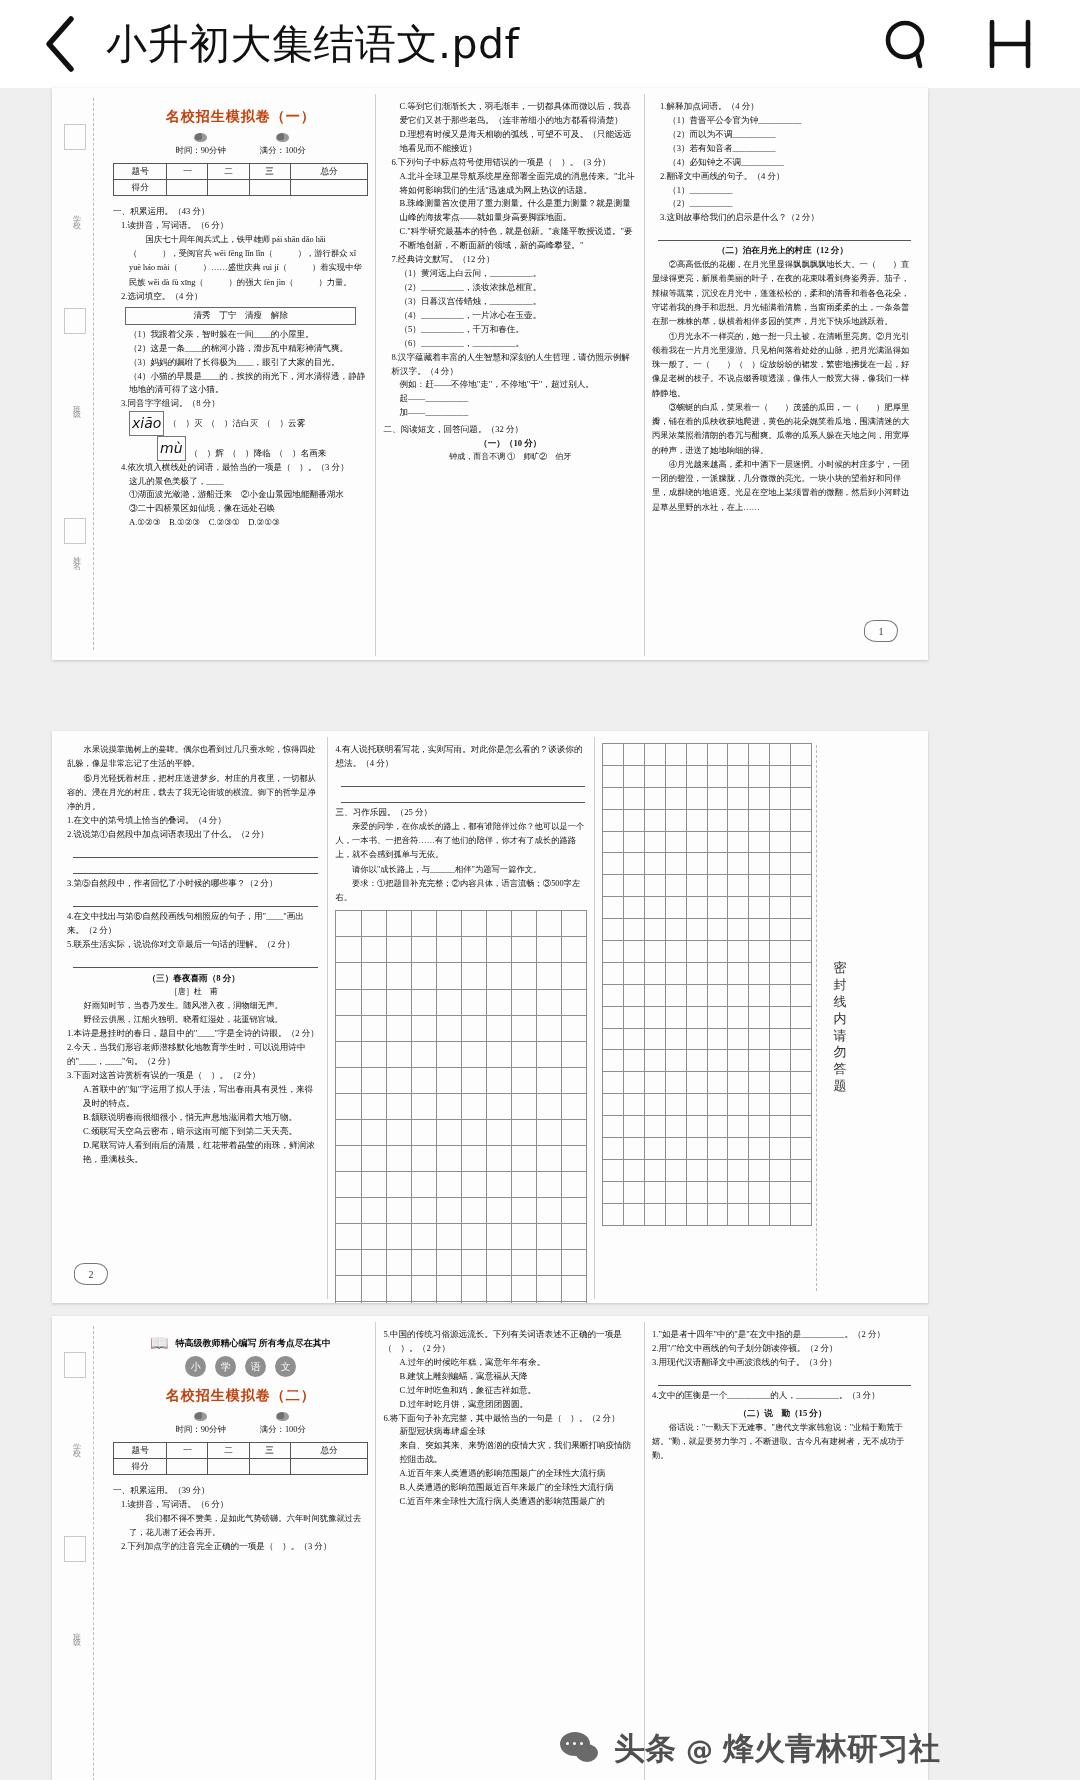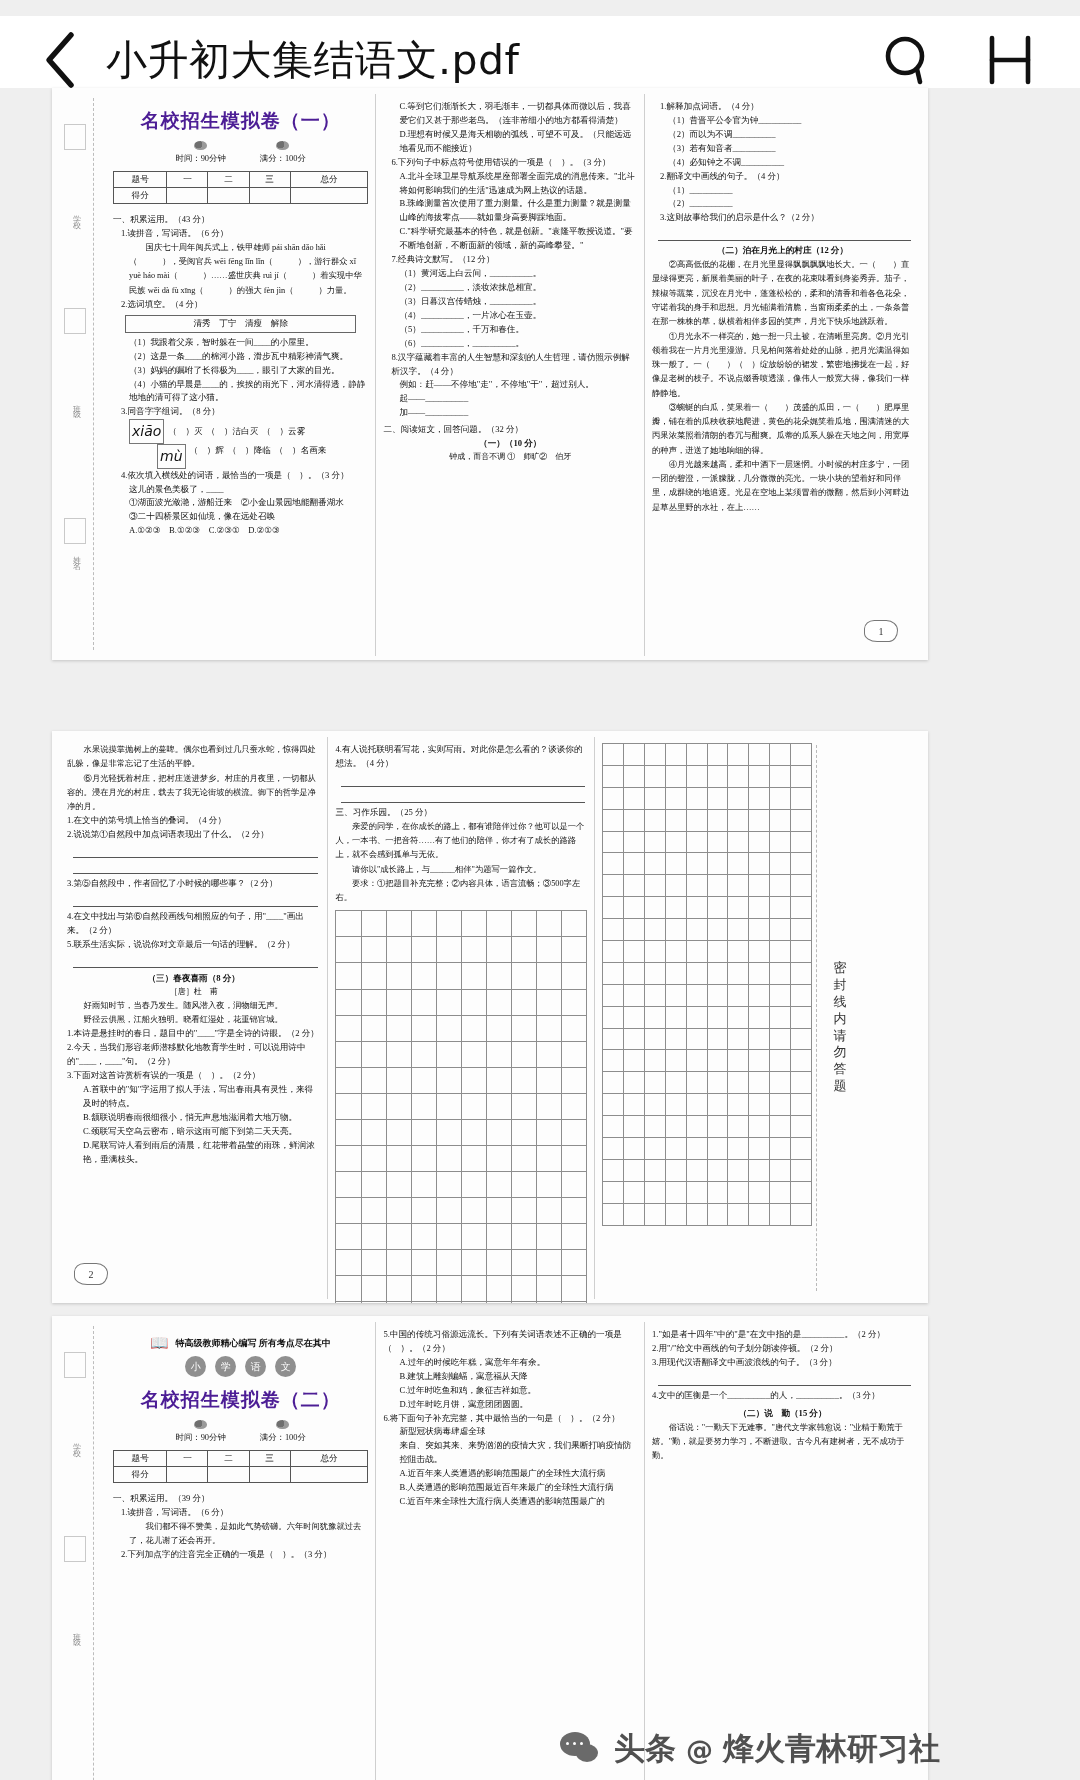--- a/index.html
+++ b/index.html
@@ -6,21 +6,21 @@
   html, body {
     width: 1080px; height: 1780px;
     background: #f0f0f0;
     font-family: "Liberation Serif", "DejaVu Serif", serif;
     overflow: hidden;
   }
   .app { position: relative; width: 1080px; height: 1780px; background: #efefef; }
 
   
   .topbar {
-    position: absolute; top: 16px; left: 0; width: 1080px; height: 88px;
+    position: absolute; top: 0; left: 0; width: 1080px; height: 88px;
     background: #ffffff; display: flex; align-items: center; padding: 0 34px;
   }
   .back-btn { width: 52px; height: 60px; display:flex; align-items:center; justify-content:center; cursor:pointer;}
   .back-btn svg { display:block; }
   .doc-title {
     margin-left: 20px; font-size: 41px; line-height: 1;
     font-family: "DejaVu Sans","Liberation Sans",sans-serif;
     color: #111; letter-spacing: .5px; white-space: nowrap;
     font-weight: 400;
   }
@@ -77,22 +77,22 @@
     display:flex; align-items:center; justify-content:center;
   }
   .rightseal span {
     writing-mode: vertical-rl; text-orientation: upright;
     font-size: 13px; letter-spacing: 17px; color: #333;
     font-family: "Liberation Serif", serif;
   }
 
   
   .paper-title {
-    text-align: center; font-size: 19px; font-weight: 700; letter-spacing: 1px;
-    color: #4c1d95; margin: 10px 0 7px 0;
+    text-align: center; font-size: 14px; font-weight: 700; letter-spacing: 1px;
+    color: #c2410c; margin: 10px 0 7px 0;
   }
   .meta-row {
     display:flex; justify-content:center; gap: 34px; align-items:center;
     font-size: 8.4px; color:#1a1a1a; margin-bottom: 7px;
   }
   .meta-row .m { display:flex; align-items:center; gap:3px; white-space:nowrap;flex-direction:column; }
   .stamp {
     width: 13px; height: 9px; border-radius: 50% 50% 45% 45%;
     background: radial-gradient(circle at 35% 40%, #6f6f6f 0 38%, #9a9a9a 39% 100%);
     display:inline-block;
@@ -263,21 +263,21 @@
               <div class="q2">（2）这是一条____的棉河小路，滑步瓦中精彩神清气爽。</div>
               <div class="q2">（3）妈妈的嘱咐了长得极为____，眼引了大家的目光。</div>
               <div class="q2">（4）小猫的早晨是____的，挨挨的雨光下，河水清得透，静静地地的清可得了这小猫。</div>
               <div class="q">3.同音字字组词。（8 分）</div>
               <div class="q2" style="display:flex;gap:4px;align-items:center;">
                 <span class="py" style="border:1px solid #777;padding:0 2px;">xiāo</span>
                 <span>（　）灭</span>
                 <span>（　）洁白灭</span>
                 <span>（　）云雾</span>
               </div>
-              <div class="q2" style="display:flex;gap:4px;align-items:flex-start;padding-left:28px;">
+              <div class="q2" style="display:flex;gap:4px;align-items:flex-end;padding-left:28px;">
                 <span class="py" style="border:1px solid #777;padding:0 2px;">mù</span>
                 <span>（　）辉</span>
                 <span>（　）降临</span>
                 <span>（　）名画来</span>
               </div>
               <div class="q">4.依次填入横线处的词语，最恰当的一项是（　）。（3 分）</div>
               <div class="q2">这儿的景色美极了，____</div>
               <div class="q2">①湖面波光潋滟，游船迁来　②小金山景园地能翻番湖水</div>
               <div class="q2">③二十四桥景区如仙境，像在远处召唤</div>
               <div class="q2">A.①②③　B.①②③　C.②③①　D.②①③</div>

